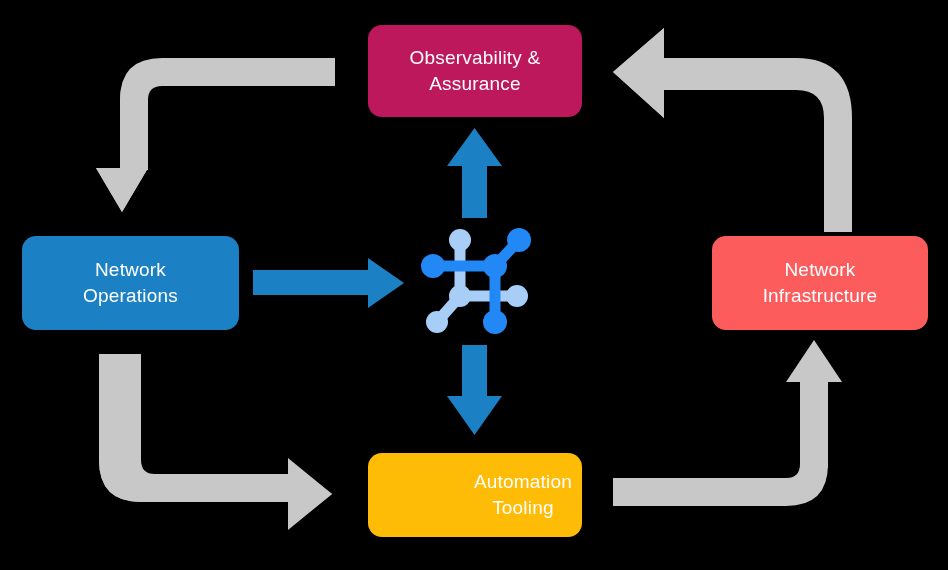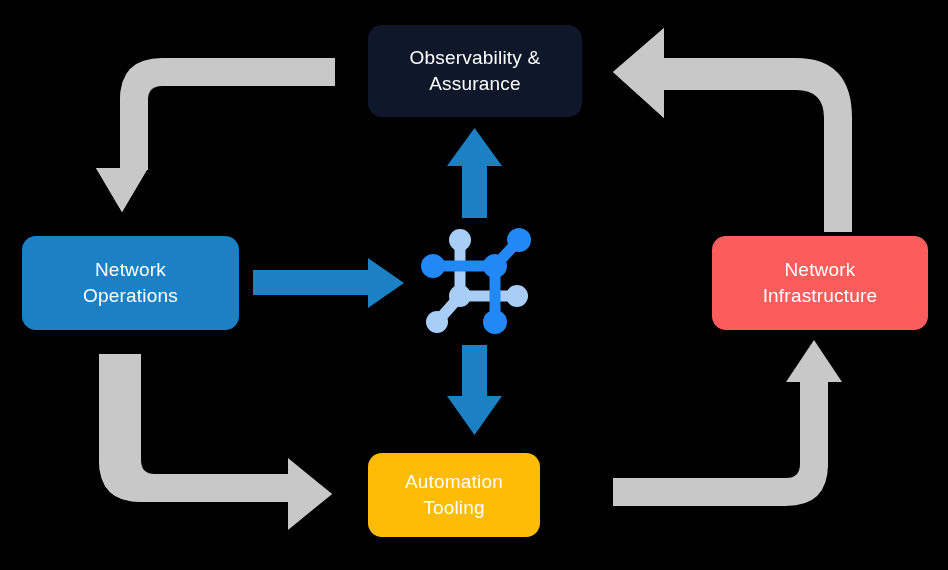--- a/index.html
+++ b/index.html
@@ -29,21 +29,21 @@
     letter-spacing: 0.2px;
     box-sizing: border-box;
     padding: 6px 10px;
     z-index: 5;
   }
   .node-label { white-space: pre-line; display: block; }
 
   #box-observability { left: 368px; top: 25px;  width: 214px; height: 92px; }
   #box-operations    { left: 22px;  top: 236px; width: 217px; height: 94px; }
   #box-infrastructure{ left: 712px; top: 236px; width: 216px; height: 94px; }
-  #box-automation    { left: 368px; top: 453px; width: 172px; height: 84px; }
+  #box-automation    { left: 368px; top: 453px; width: 214px; height: 84px; justify-content: flex-end; }
 
   #center-icon {
     position: absolute;
     left: 415px;
     top: 218px;
     width: 124px;
     height: 124px;
     z-index: 6;
   }
   .arrow-layer {
@@ -145,21 +145,21 @@
       <circle cx="45" cy="78" r="11" fill="#A8CEF7"></circle>
       <circle cx="22" cy="104" r="11" fill="#A8CEF7"></circle>
       <circle cx="102" cy="78" r="11" fill="#A8CEF7"></circle>
       <circle cx="18" cy="48" r="12" fill="#2288F5"></circle>
       <circle cx="80" cy="48" r="12" fill="#2288F5"></circle>
       <circle cx="104" cy="22" r="12" fill="#2288F5"></circle>
       <circle cx="80" cy="104" r="12" fill="#2288F5"></circle>
     </g>
   </svg>
 
-  <div class="node-box" id="box-observability" style="background:#0f172a;">
+  <div class="node-box" id="box-observability" style="background:#be185d;">
     <span class="node-label">Observability &amp;
 Assurance</span>
   </div>
 
   <div class="node-box" id="box-operations" style="background:#1B81C4;">
     <span class="node-label">Network
 Operations</span>
   </div>
 
   <div class="node-box" id="box-infrastructure" style="background:#FC5C5C;">

